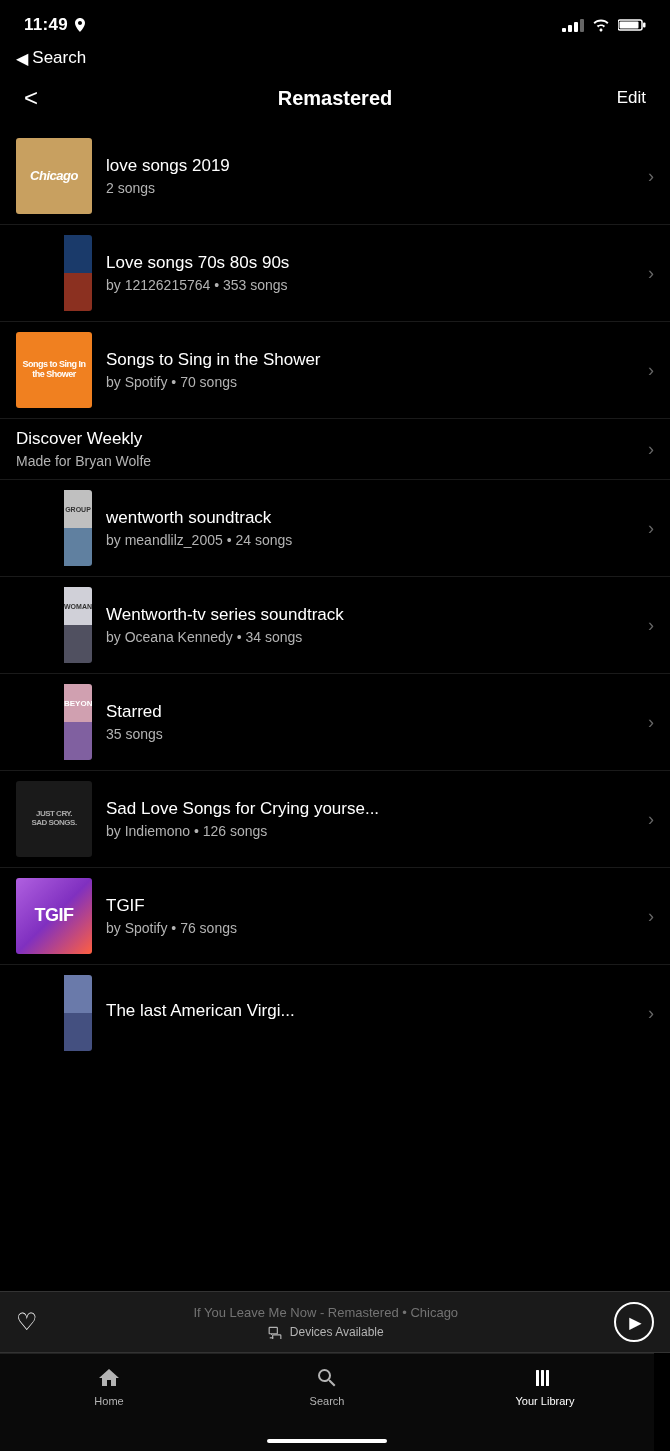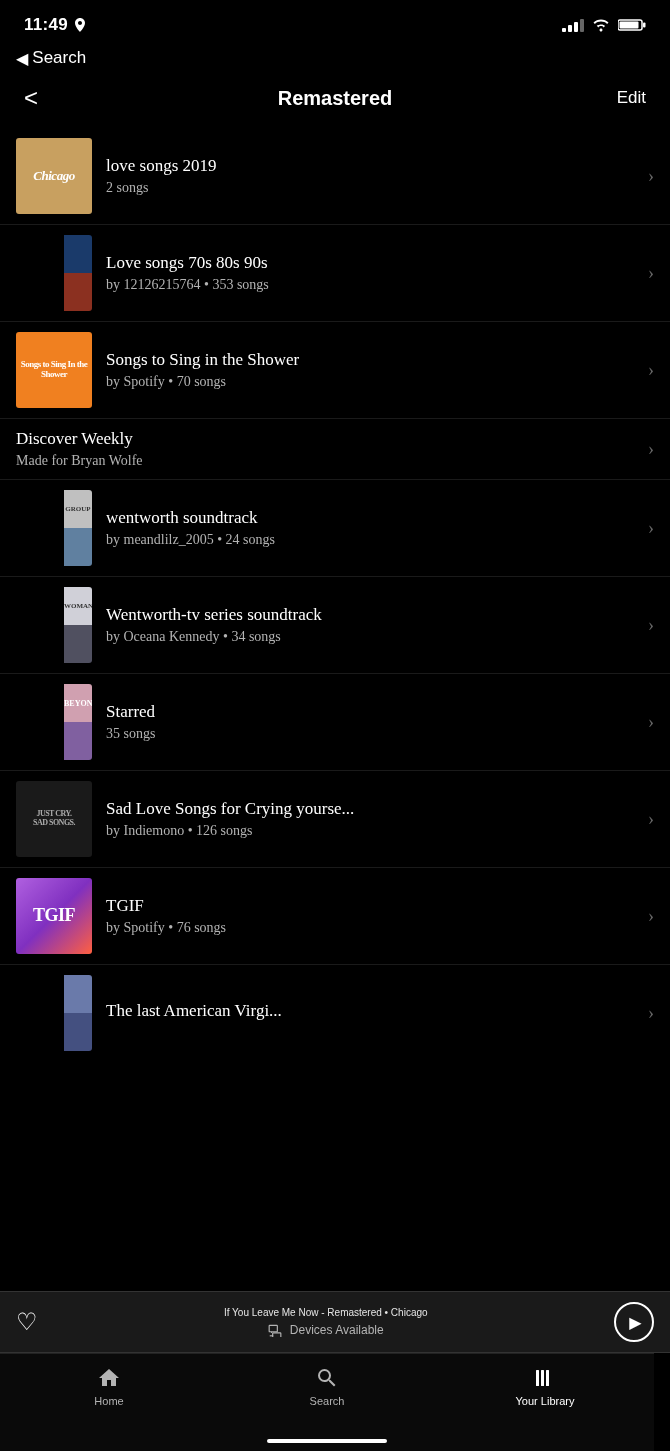--- a/index.html
+++ b/index.html
@@ -162,22 +162,22 @@
       font-size: 24px;
       color: #fff;
       cursor: pointer;
     }
     .np-info {
       flex: 1;
       text-align: center;
       line-height: 1.4;
     }
     .np-title {
-      font-size: 10px;
-      color: #e5e5e5;
+      font-size: 13px;
+      color: #737373;
       font-weight: 500;
     }
     .np-device {
       font-size: 12px;
       color: #b3b3b3;
       display: flex;
       align-items: center;
       justify-content: center;
       gap: 8px;
       margin-top: 2px;
@@ -262,21 +262,20 @@
       color: rgba(255,255,255,0.7);
       letter-spacing: -0.5px;
       text-align: center;
       padding: 4px;
       overflow: hidden;
       line-height: 1.1;
     }
 
     .content-area {
       padding-bottom: 200px;
-      font-family: Liberation Serif, serif;
     }
   </style>
 </head>
 <body>
 
 <div class="status-bar">
   <div style="display:flex;align-items:center;gap:6px;">
     <span class="status-time">11:49</span>
     <svg width="12" height="14" viewBox="0 0 12 14" fill="white">
       <path d="M6 0C3.24 0 1 2.24 1 5c0 3.75 5 9 5 9s5-5.25 5-9c0-2.76-2.24-5-5-5zm0 7c-1.1 0-2-.9-2-2s.9-2 2-2 2 .9 2 2-.9 2-2 2z"></path>

